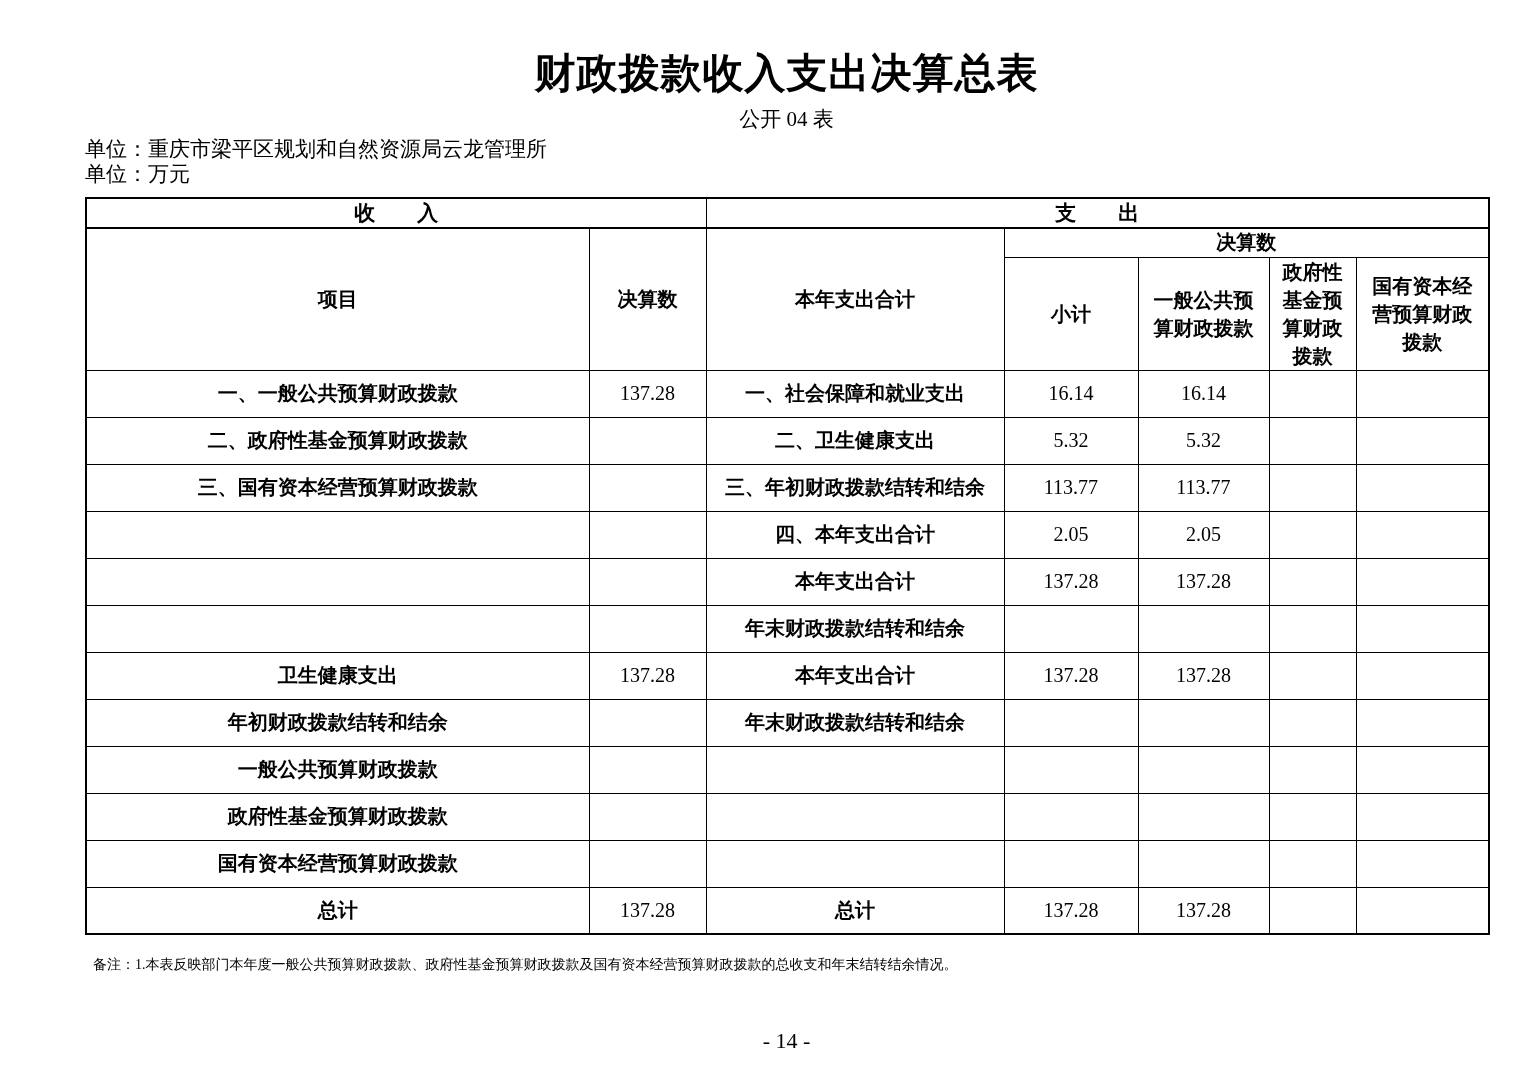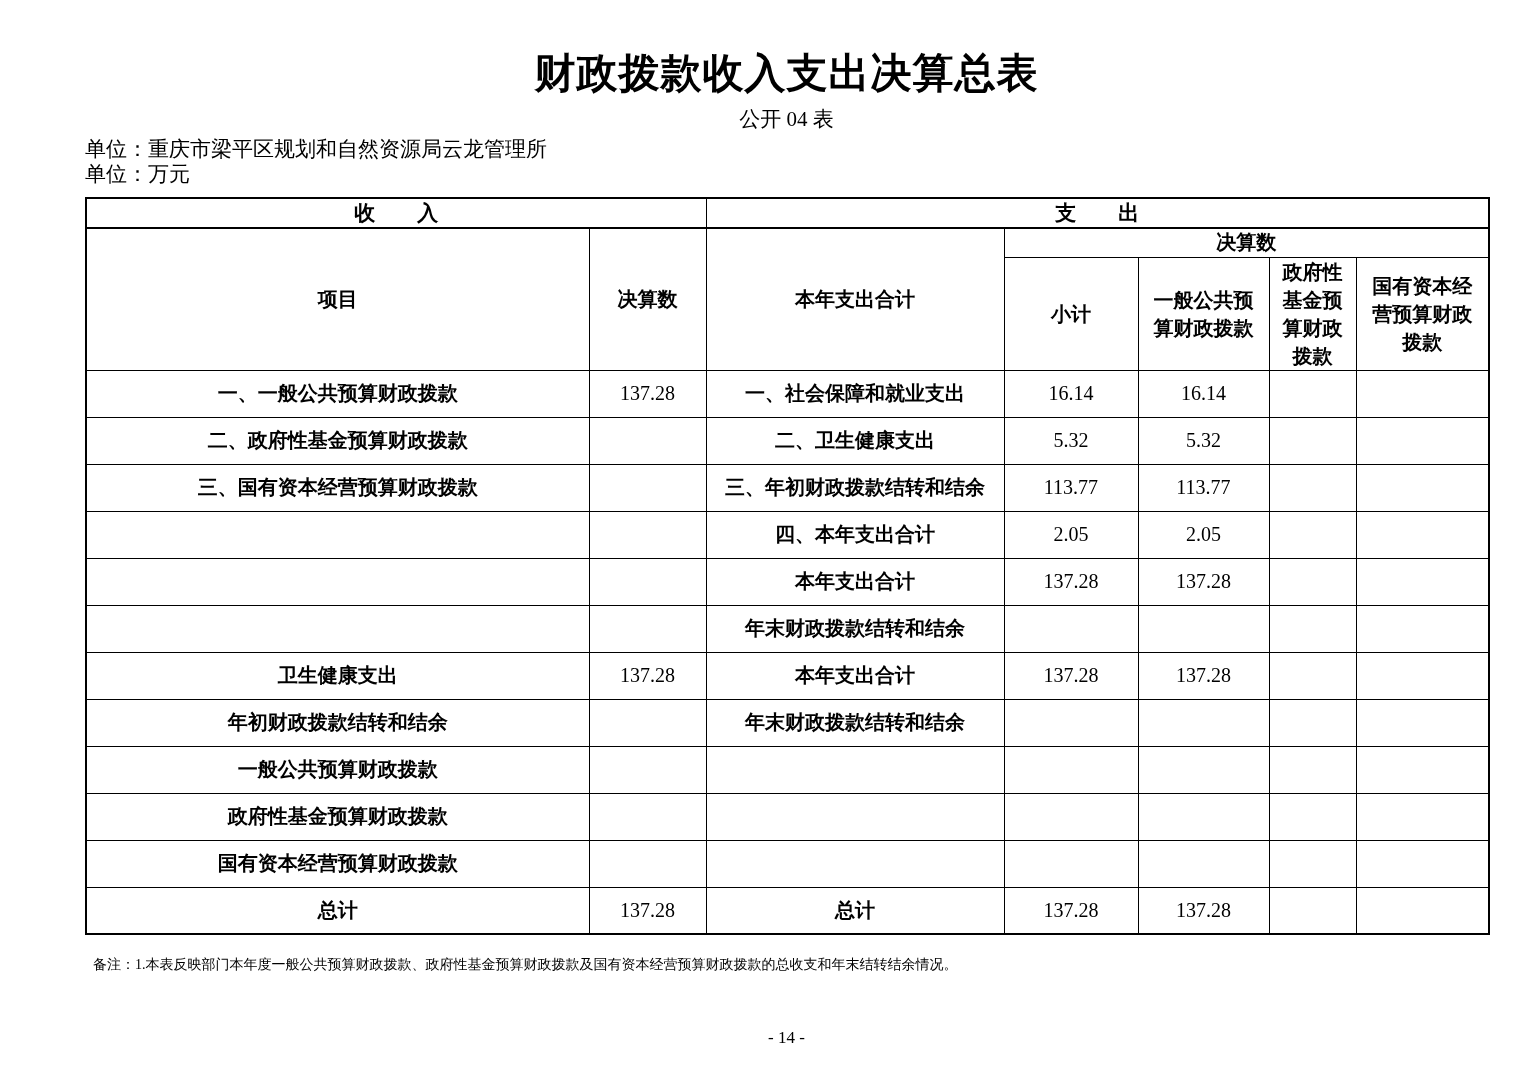--- a/index.html
+++ b/index.html
@@ -66,21 +66,21 @@
     margin-top:19px;
     font-size:14px;
     line-height:22px;
     padding-left:8px;
   }
   .page-number {
     position:absolute;
     left:85px; width:1403px;
     top:1028px;
     text-align:center;
-    font-size:17px;
+    font-size:22px;
   }
 </style>
 </head>
 <body>
 
 <div class="page">
   <div class="sheet">
 
     <div class="doc-title">财政拨款收入支出决算总表</div>
 

